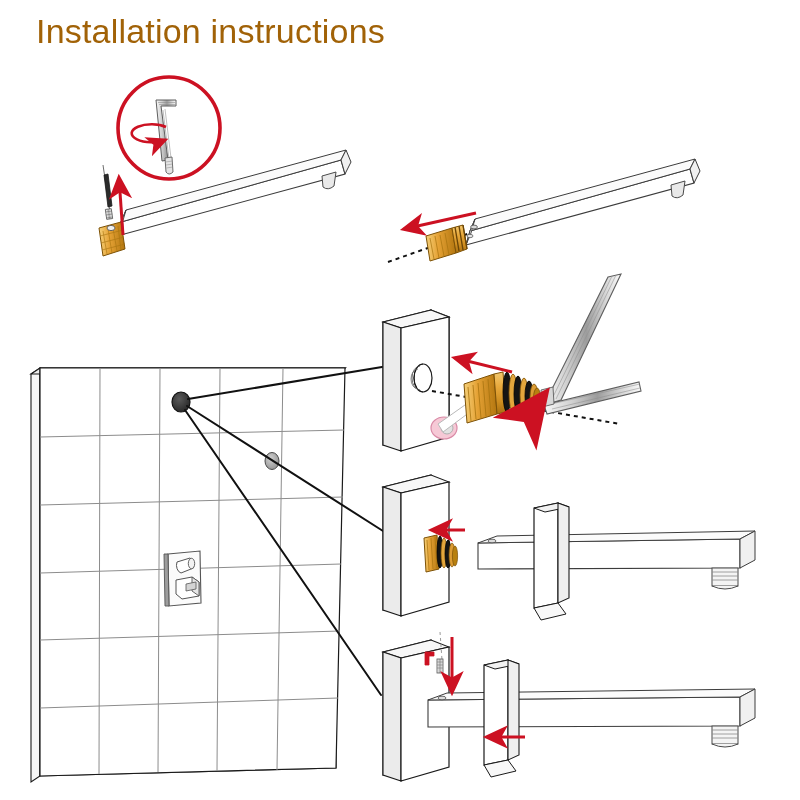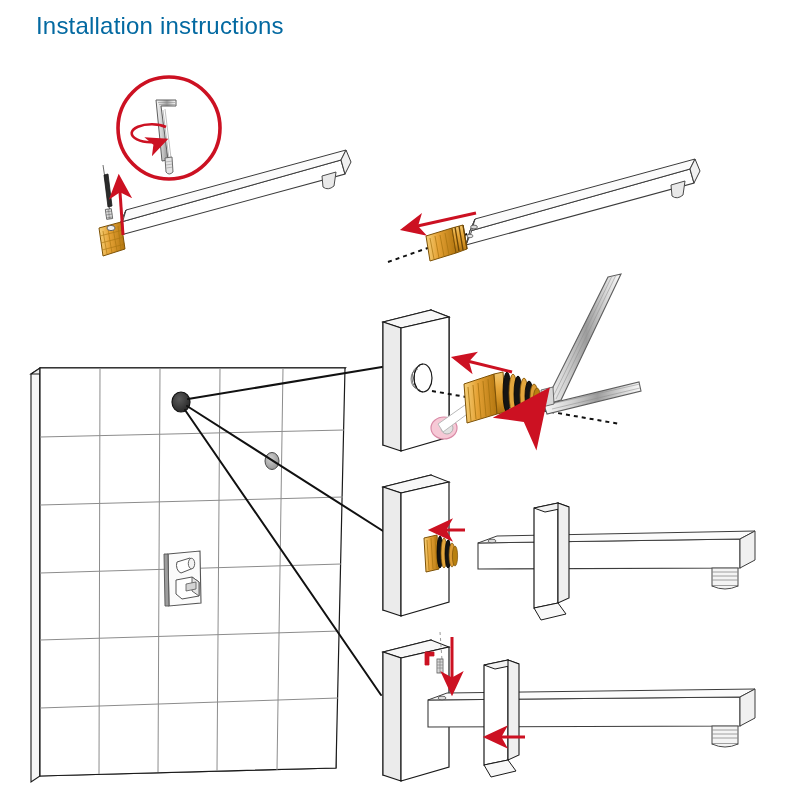--- a/index.html
+++ b/index.html
@@ -12,23 +12,23 @@
     width: 800px;
     height: 800px;
     background: #ffffff;
     font-family: "Liberation Sans", sans-serif;
     overflow: hidden;
   }
   #title {
     position: absolute;
     left: 36px;
     top: 12px;
-    font-size: 24px;
+    font-size: 34px;
     font-weight: 400;
-    color: #0369a1;
+    color: #a16207;
     letter-spacing: 0.2px;
     white-space: nowrap;
   }
   #figure {
     position: absolute;
     left: 0;
     top: 0;
     width: 800px;
     height: 800px;
   }

